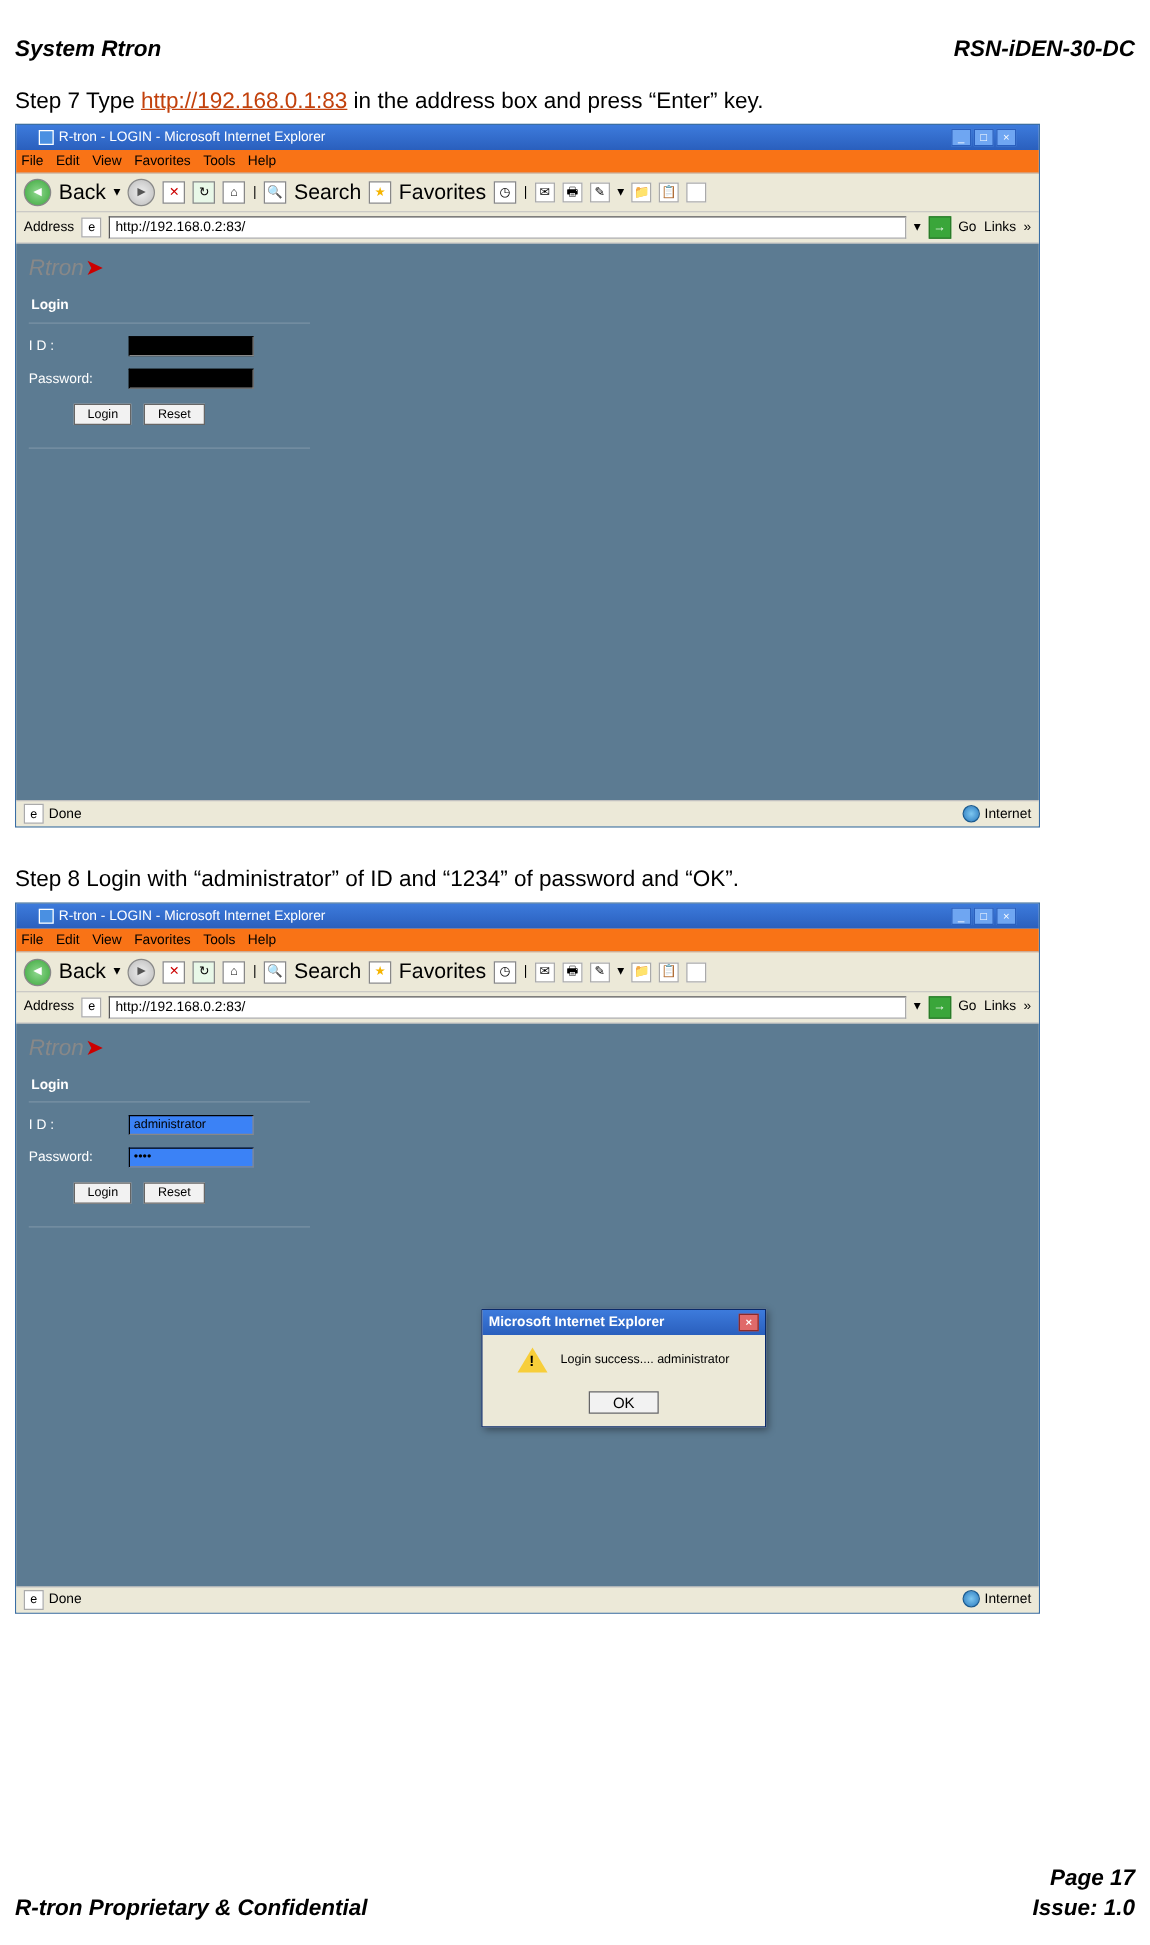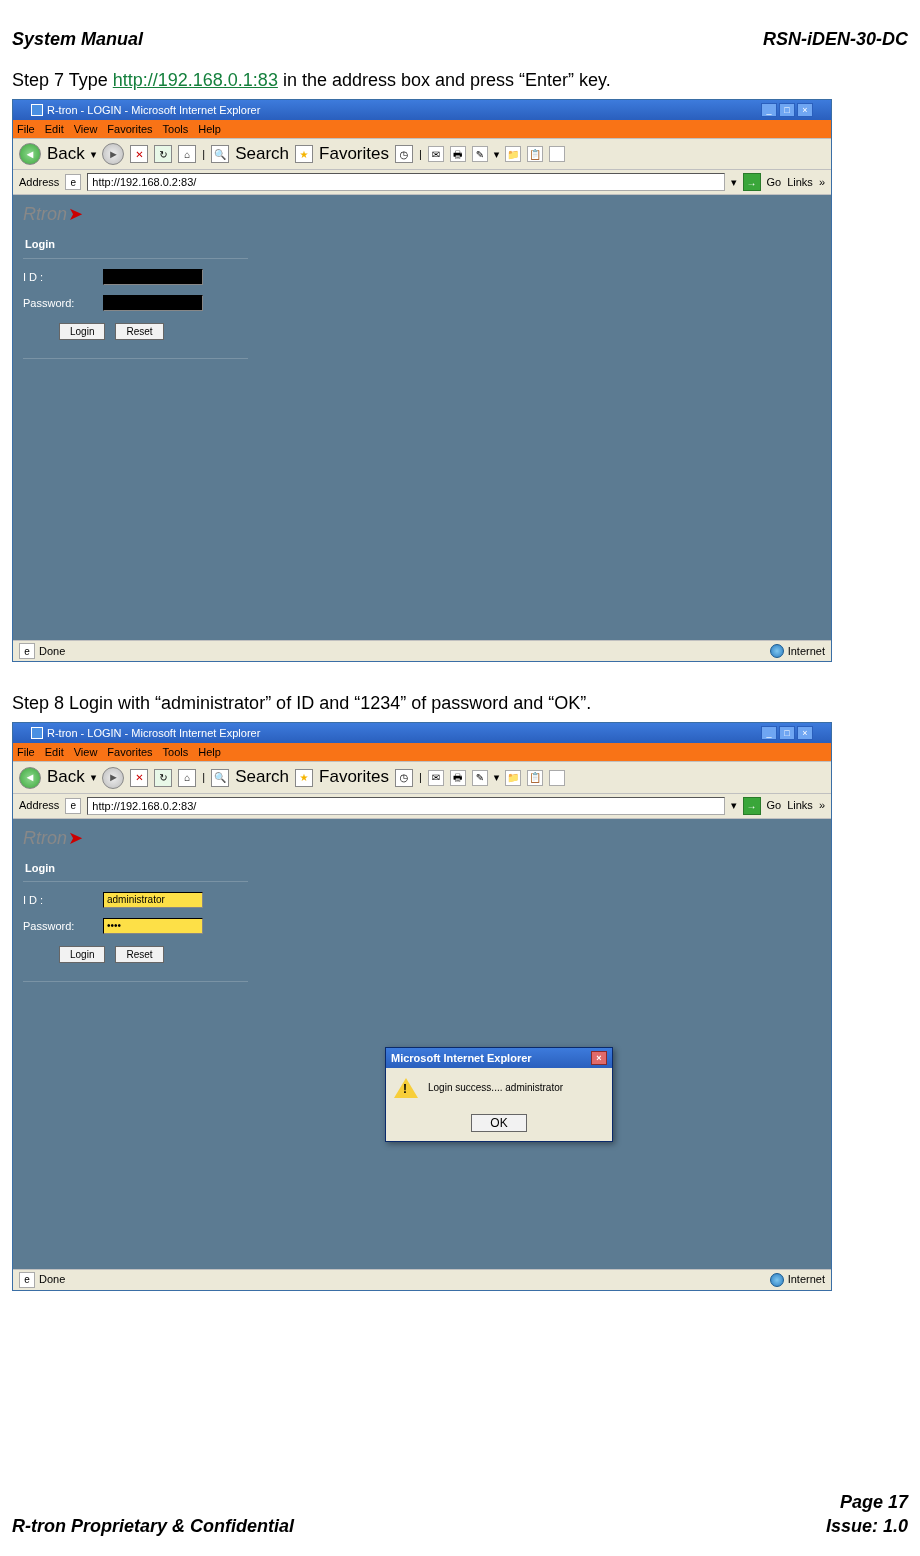--- a/index.html
+++ b/index.html
@@ -19,21 +19,21 @@
   }
   .header-row {
     display: flex;
     justify-content: space-between;
     font-style: italic;
     font-weight: bold;
     font-size: 18px;
     margin-bottom: 12px;
   }
   .step-line { margin-top: 6px; margin-bottom: 6px; font-size: 18px; }
-  .link { color: #15803d; text-decoration: underline; }
+  .link { color: #c2410c; text-decoration: underline; }
   .screenshot-wrap { width: 820px; }
   .ie-window {
     width: 820px;
     border: 1px solid #3a6ea5;
     background: #ece9d8;
   }
   .ie-titlebar {
     background: linear-gradient(#3d7bdc, #2a5fbd);
     color: #fff;
     font-size: 11px;
@@ -119,21 +119,21 @@
     font-weight: bold;
     border-bottom: 1px solid #7a93a5;
   }
   .login-row { display: flex; align-items: center; margin-top: 10px; }
   .login-row .lbl { width: 80px; }
   .login-row .fld {
     width: 100px; height: 16px;
     background: #000; color: #fff;
     border: 1px inset #333; font-size: 10px; padding: 0 3px;
   }
-  .login-row .fld.white { background: #fde047; color: #000; }
+  .login-row .fld.white { background: #3b82f6; color: #000; }
   .login-buttons {
     margin-top: 12px;
     display: flex; gap: 10px;
     padding-left: 36px;
   }
   .btn-sm {
     background: #f2f2f2;
     border: 1px solid #666;
     font-size: 10px;
     padding: 2px 10px;
@@ -143,40 +143,40 @@
   .ie-status {
     background: #ece9d8;
     border-top: 1px solid #c0c0c0;
     display: flex;
     align-items: center;
     justify-content: space-between;
     padding: 2px 6px;
     font-size: 11px;
   }
   .ie-status .st-left { display: flex; align-items: center; gap: 4px; }
-  .ie-status .st-right { display: flex; align-items: center; gap: 4px; }
+  .ie-status .st-right { display: flex; align-items: flex-start; gap: 4px; }
   .globe-icon { width: 14px; height: 14px; border-radius: 50%; background: radial-gradient(#7ec7f0, #2a7abf); border: 1px solid #1a5a8f; }
   .msgbox {
     position: absolute;
     top: 228px; left: 372px;
     width: 228px;
     background: #ece9d8;
     border: 1px solid #0a2a6b;
     box-shadow: 2px 2px 6px rgba(0,0,0,0.4);
   }
   .msgbox-title {
     background: linear-gradient(#3d7bdc, #2a5fbd);
     color: #fff;
     font-size: 11px;
     padding: 3px 5px;
     display: flex; justify-content: space-between; align-items: center;
     font-weight: bold;
   }
   .msgbox-title .x { width: 16px; height: 14px; background: #e06a6a; border: 1px solid #8a2a2a; color: #fff; font-size: 9px; text-align: center; line-height: 12px; }
-  .msgbox-body { display: flex; align-items: center; gap: 10px; padding: 10px 8px; }
+  .msgbox-body { display: flex; align-items: center; gap: 10px; padding: 10px 8px; justify-content: center; }
   .warn-icon {
     width: 0; height: 0;
     border-left: 12px solid transparent;
     border-right: 12px solid transparent;
     border-bottom: 20px solid #f7ce3a;
     position: relative;
   }
   .warn-icon::after {
     content: "!";
     position: absolute; left: -3px; top: 4px;
@@ -195,21 +195,21 @@
     font-size: 18px;
   }
   .footer-right { text-align: right; }
   .spacer { height: 24px; }
 </style>
 </head>
 <body>
 
 <div class="page">
   <div class="header-row">
-    <span>System Manual</span>
+    <span>System Rtron</span>
     <span>RSN-iDEN-30-DC</span>
   </div>
 
   <p class="step-line">
     <span>Step 7 Type </span><a class="link">http://192.168.0.1:83</a><span> in the address box and press “Enter” key.</span>
   </p>
 
   <div class="screenshot-wrap">
     <div class="ie-window">
       <div class="ie-titlebar">

